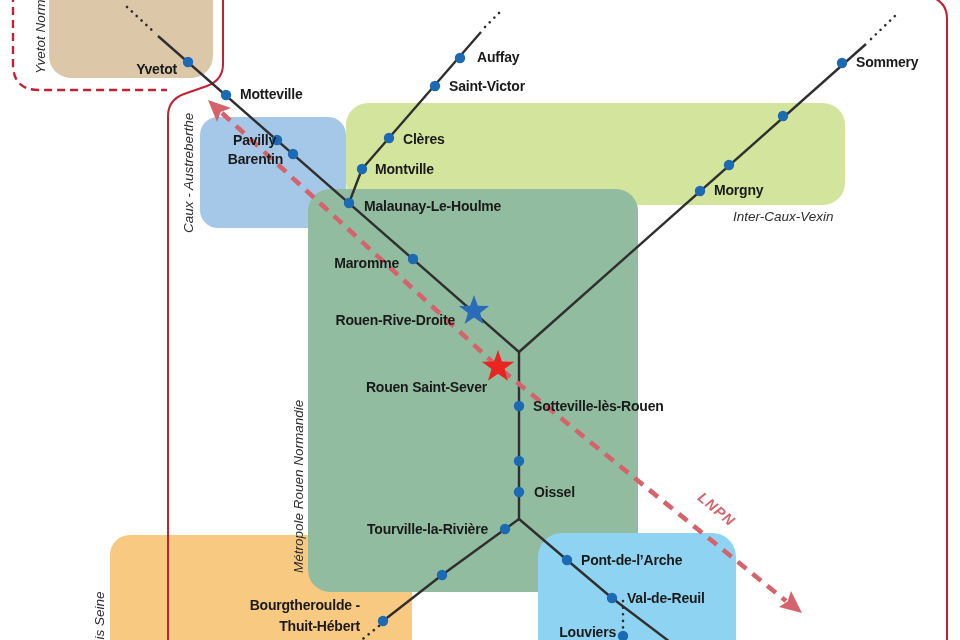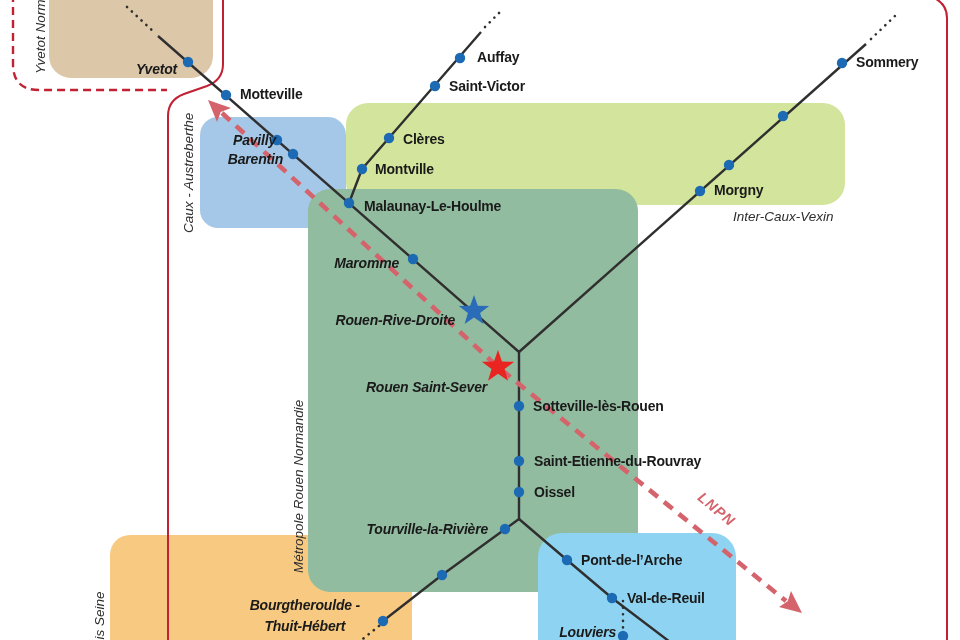--- a/index.html
+++ b/index.html
@@ -1,21 +1,21 @@
 <!DOCTYPE html>
 <html><head>
 <meta charset="utf-8">
 <style>
   html,body{margin:0;padding:0;background:#fff;}
   .map{position:relative;width:960px;height:640px;overflow:hidden;background:#fff;
        font-family:"Liberation Sans",sans-serif;}
   .map svg{position:absolute;left:0;top:0;}
   .lbl{position:absolute;color:#1a1a1a;font-size:14px;font-weight:700;
        letter-spacing:-0.2px;line-height:21px;white-space:pre-line;text-align:center;}
-  .lbl.right{text-align:center;font-style:italic;}
+  .lbl.right{text-align:right;}
   .zlbl{position:absolute;color:#2e2e2e;font-size:13.5px;font-style:italic;
         white-space:nowrap;line-height:16px;}
   .vert{transform:rotate(-90deg);transform-origin:0 0;}
   .lnpn{position:absolute;color:#d5636b;font-size:14.5px;font-weight:700;
         font-style:italic;letter-spacing:1px;transform:rotate(40deg);
         transform-origin:0 0;white-space:nowrap;}
 </style>
 </head>
 <body>
 
@@ -83,21 +83,20 @@
   <polygon points="498,350 502,361.5 514.2,361.8 504.5,369.1 508,380.8 498,373.8 488,380.8 491.5,369.1 481.8,361.8 494,361.5" fill="#ea2420"></polygon>
 </svg>
 
 <div class="lbl" style="left:240px;top:84px">Motteville</div>
 <div class="lbl" style="left:477px;top:47px">Auffay</div>
 <div class="lbl" style="left:449px;top:76px">Saint-Victor</div>
 <div class="lbl" style="left:403px;top:129px">Clères</div>
 <div class="lbl" style="left:375px;top:159px">Montville</div>
 <div class="lbl" style="left:533px;top:396px">Sotteville-lès-Rouen</div>
 <div class="lbl" style="left:364px;top:196px">Malaunay-Le-Houlme</div>
-<div class="lbl" style="left:534px;top:451px">Saint-Etienne-du-Rouvray</div>
 <div class="lbl" style="left:534px;top:482px">Oissel</div>
 <div class="lbl" style="left:856px;top:52px">Sommery</div>
 <div class="lbl" style="left:714px;top:180px">Morgny</div>
 <div class="lbl" style="left:581px;top:550px">Pont-de-l’Arche</div>
 <div class="lbl" style="left:627px;top:588px">Val-de-Reuil</div>
 
 <div class="lbl right" style="right:783px;top:59px">Yvetot</div>
 <div class="lbl right" style="right:684px;top:130px">Pavilly</div>
 <div class="lbl right" style="right:677px;top:149px">Barentin</div>
 <div class="lbl right" style="right:561px;top:253px">Maromme</div>

